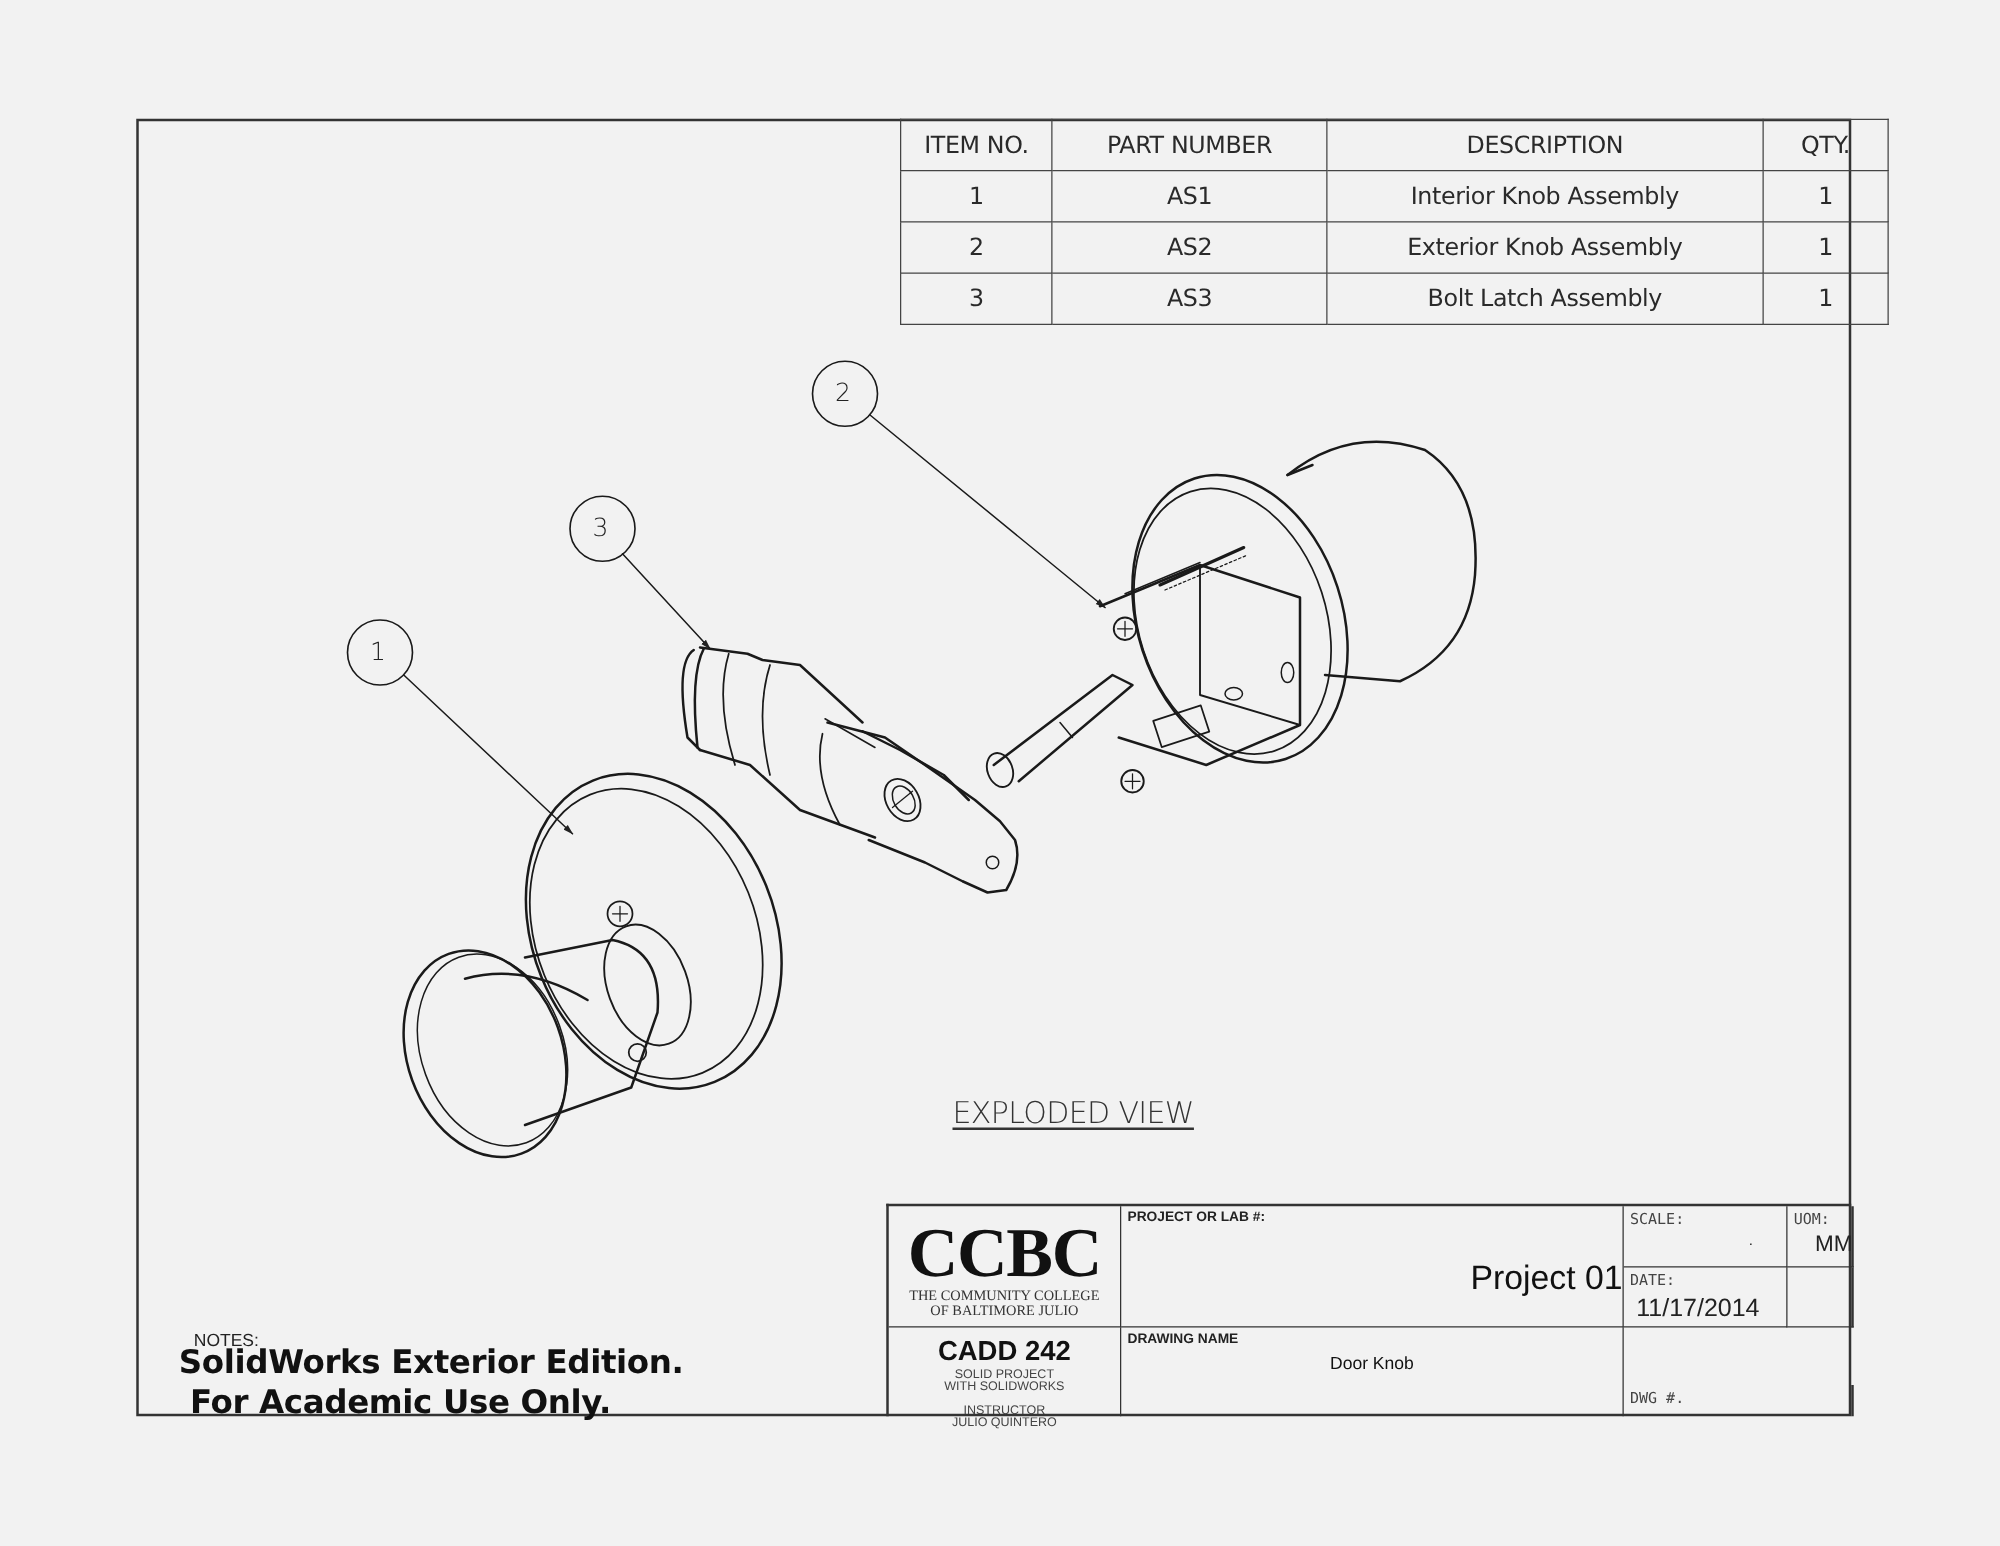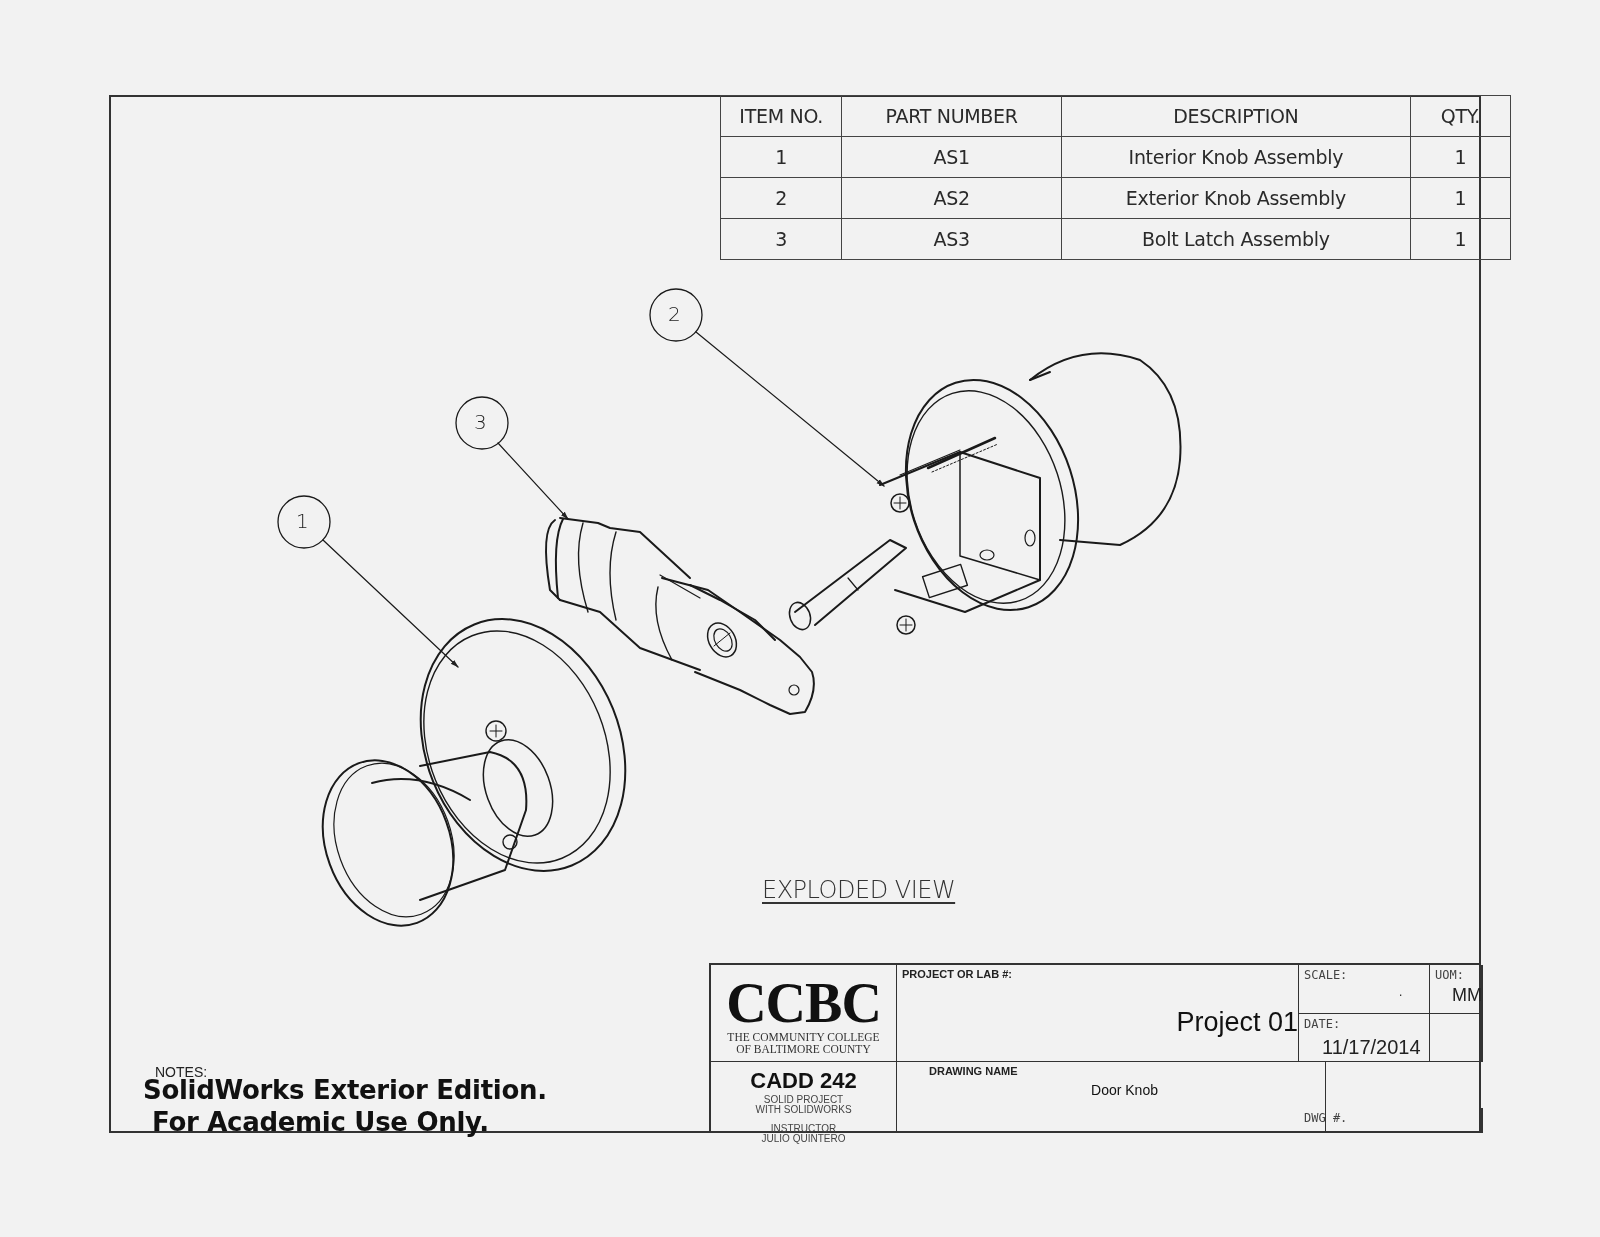--- a/index.html
+++ b/index.html
@@ -172,52 +172,52 @@
 
 <div class="notes-label">NOTES:</div>
 <div class="notes-line l1">SolidWorks Exterior Edition.</div>
 <div class="notes-line l2">For Academic Use Only.</div>
 
 <div class="tb">
   <div class="cell" style="left:0;top:0;width:186px;height:97px;">
     <div class="ccbc-logo">CCBC</div>
     <div class="ccbc-sub">
       <div>THE COMMUNITY COLLEGE</div>
-      <div>OF BALTIMORE COUNTY</div>
+      <div>OF BALTIMORE JULIO</div>
     </div>
   </div>
   <div class="cell" style="left:0;top:97px;width:186px;height:71px;border-bottom:none;">
     <div class="course">CADD 242</div>
     <div class="course-sub">
       <div>SOLID PROJECT</div>
       <div>WITH SOLIDWORKS</div>
     </div>
     <div class="instr">
       <div>INSTRUCTOR</div>
       <div>JULIO QUINTERO</div>
     </div>
   </div>
   <div class="cell" style="left:186px;top:0;width:402px;height:97px;">
     <div class="lbl">PROJECT OR LAB #:</div>
     <div class="project-val">Project 01</div>
   </div>
-  <div class="cell" style="left:186px;top:97px;width:402px;height:71px;border-bottom:none;margin-left:27px;">
+  <div class="cell" style="left:186px;top:97px;width:402px;height:71px;border-bottom:none;">
     <div class="lbl">DRAWING NAME</div>
     <div class="dname-val">Door Knob</div>
   </div>
   <div class="cell" style="left:588px;top:0;width:131px;height:49px;">
     <div class="lbl mono">SCALE:</div>
     <div class="big-val" style="left:100px;top:20px;font-size:12px;">.</div>
   </div>
   <div class="cell" style="left:719px;top:0;width:53px;height:49px;border-right:2px solid #333;">
     <div class="lbl mono">UOM:</div>
     <div class="big-val" style="left:22px;top:20px;font-size:18px;">MM</div>
   </div>
   <div class="cell" style="left:588px;top:49px;width:131px;height:48px;">
     <div class="lbl mono">DATE:</div>
-    <div class="big-val" style="left:10px;top:22px;margin-left:13px;">11/17/2014</div>
+    <div class="big-val" style="left:10px;top:22px;">11/17/2014</div>
   </div>
   <div class="cell" style="left:719px;top:49px;width:53px;height:48px;border-right:2px solid #333;"></div>
   <div class="cell" style="left:588px;top:143px;width:184px;height:25px;border-right:2px solid #333;border-bottom:none;">
     <div class="lbl mono">DWG #.</div>
     <div class="mono-val" style="left:60px;top:3px;"></div>
   </div>
 </div>
 
 </body></html>

